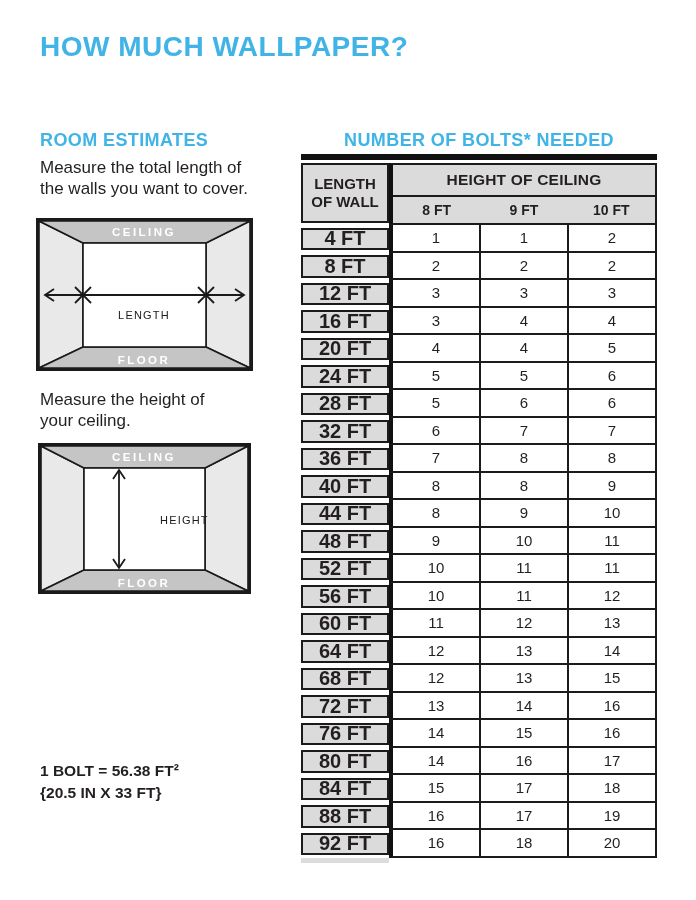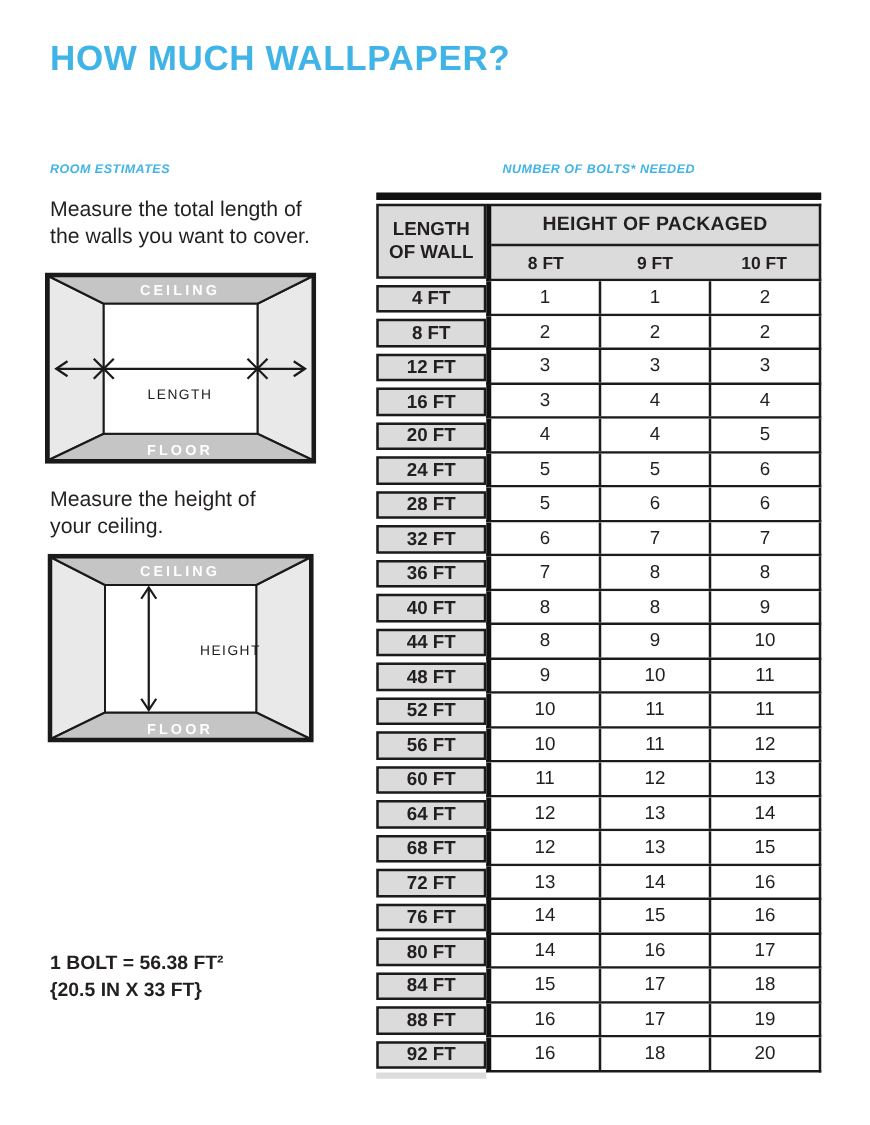--- a/index.html
+++ b/index.html
@@ -7,22 +7,22 @@
   html,body { background:#fff; }
   .page {
     position:relative; width:696px; height:900px; background:#ffffff;
     font-family:"Liberation Sans", sans-serif; color:var(--ink); overflow:hidden;
   }
   .page-title {
     position:absolute; left:40px; top:31px;
     font-size:28px; font-weight:bold; color:var(--accent); letter-spacing:.5px;
   }
   .section-heading {
-    position:absolute; top:130px; font-size:10px; font-weight:bold;
-    color:var(--accent); letter-spacing:.4px;font-style:italic;
+    position:absolute; top:130px; font-size:18px; font-weight:bold;
+    color:var(--accent); letter-spacing:.4px;
   }
   .room-heading { left:40px; }
   .table-heading { left:301px; width:356px; text-align:center; }
   .step {
     position:absolute; left:40px; font-size:17px; line-height:20.5px;
     white-space:pre-line; color:var(--ink);
   }
   .step1 { top:158px; }
   .step2 { top:390px; }
   .step3 { top:614px; }
@@ -54,21 +54,21 @@
   }
   .sub-heads { flex:1; display:flex; }
   .sub-head {
     flex:1; display:flex; align-items:center; justify-content:center;
     font-size:14px; font-weight:bold;
   }
   .tbody .trow { display:flex; height:27.5px; }
   .tlabel {
     width:88px; margin:2.5px 0; border:2px solid var(--line); background:var(--cellgray);
     display:flex; align-items:center; justify-content:center;
-    font-size:15px; font-weight:bold;
+    font-size:20px; font-weight:bold;
   }
   .tdata {
     flex:1; display:flex;
     border-left:4px solid #111; border-right:2px solid var(--line); border-bottom:2px solid var(--line);
     background:#fff;
   }
   .tcell { flex:1; display:flex; align-items:center; justify-content:center; font-size:15px; }
   .tcell + .tcell { border-left:2px solid var(--line); }
   .bottom-strip { width:88px; height:5px; background:#dcdcdc; }
 
@@ -137,21 +137,21 @@
   </div>
 
   <h2 class="section-heading table-heading">NUMBER OF BOLTS* NEEDED</h2>
 
   <div class="bolt-table">
     <div class="top-bar"></div>
     <div class="thead">
       <div class="corner">LENGTH
 OF WALL</div>
       <div class="head-right">
-        <div class="group-head">HEIGHT OF PACKAGED</div>
+        <div class="group-head">HEIGHT OF CEILING</div>
         <div class="sub-heads">
           <div class="sub-head">8 FT</div>
           <div class="sub-head">9 FT</div>
           <div class="sub-head">10 FT</div>
         </div>
       </div>
     </div>
     <div class="tbody">
         <div class="trow">
           <div class="tlabel">4 FT</div>

